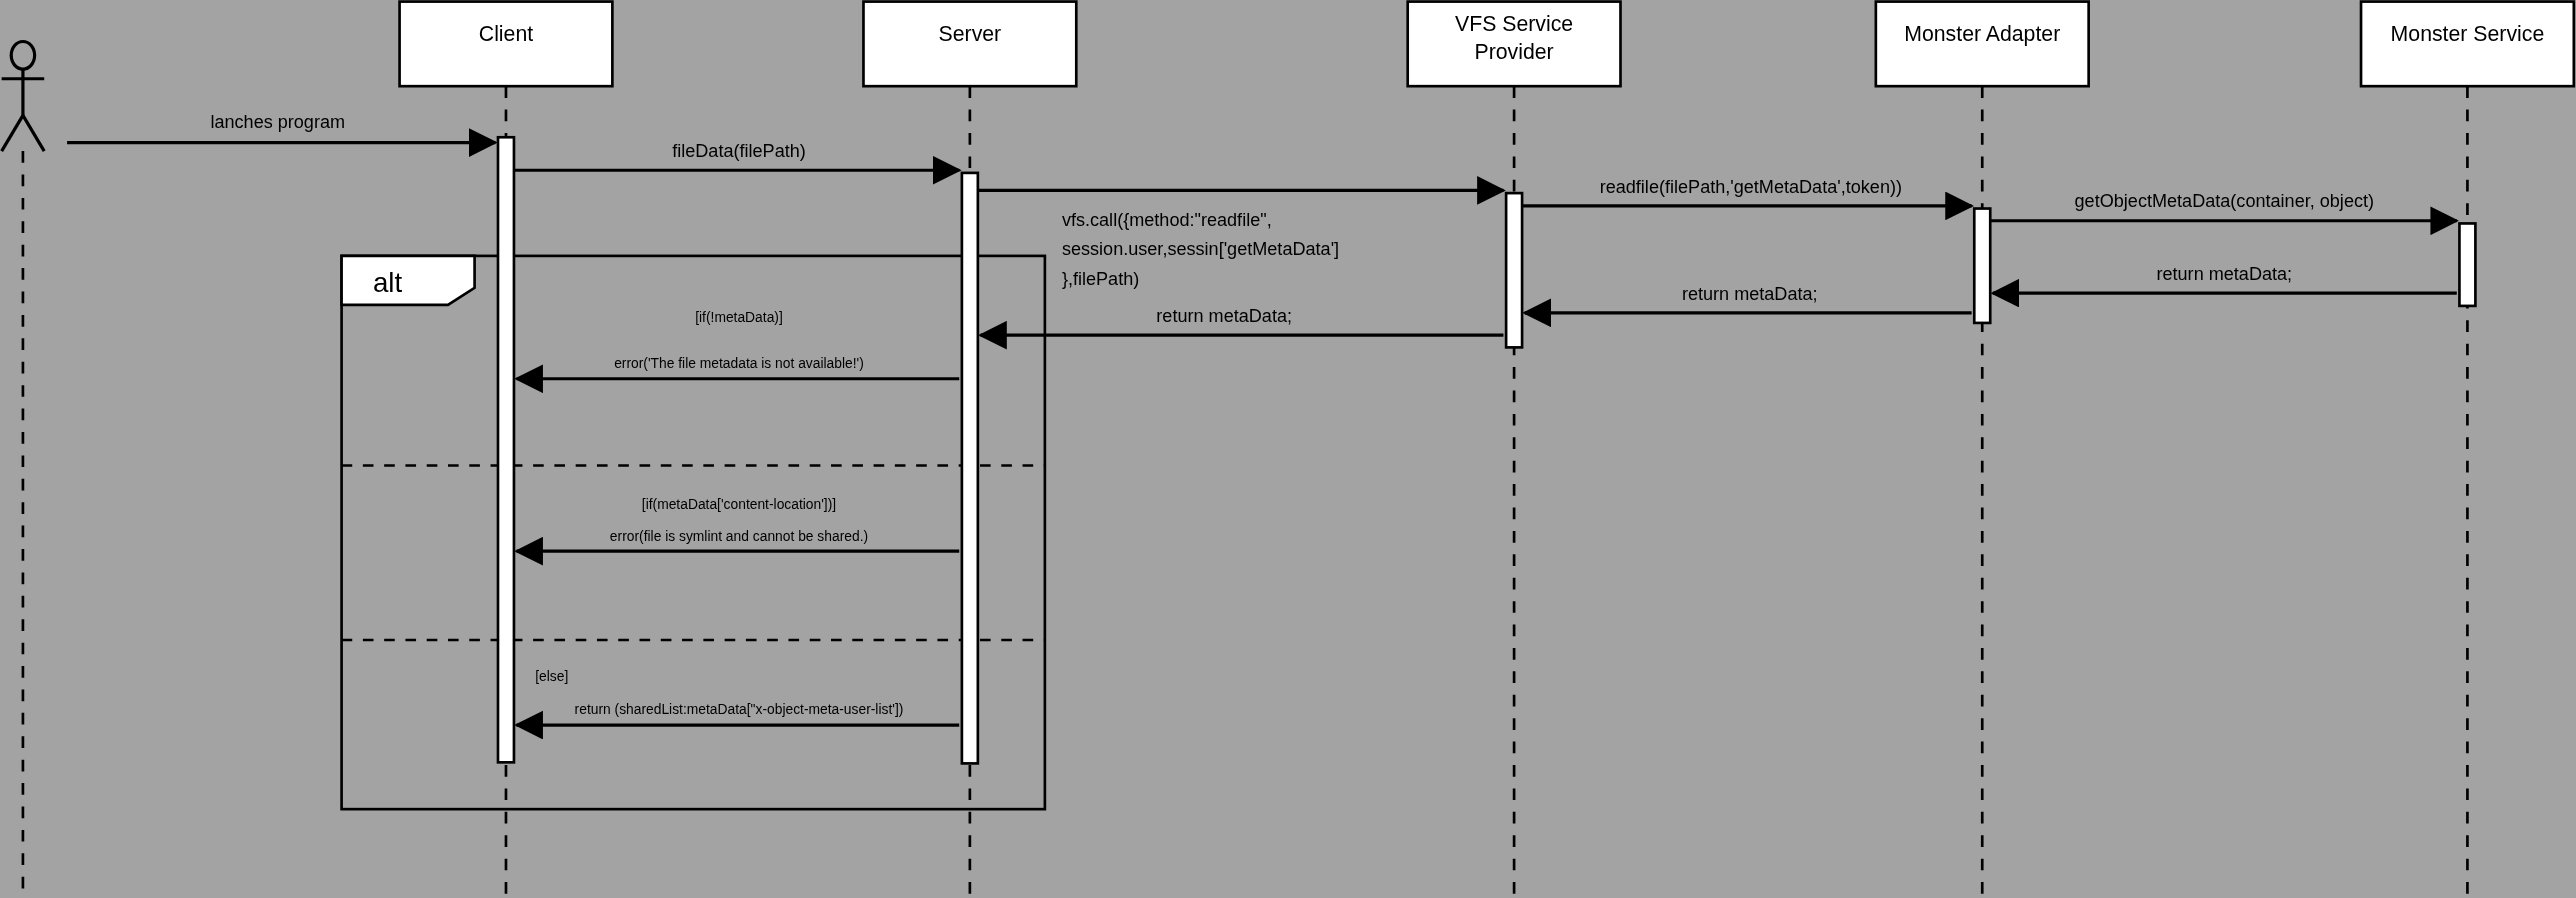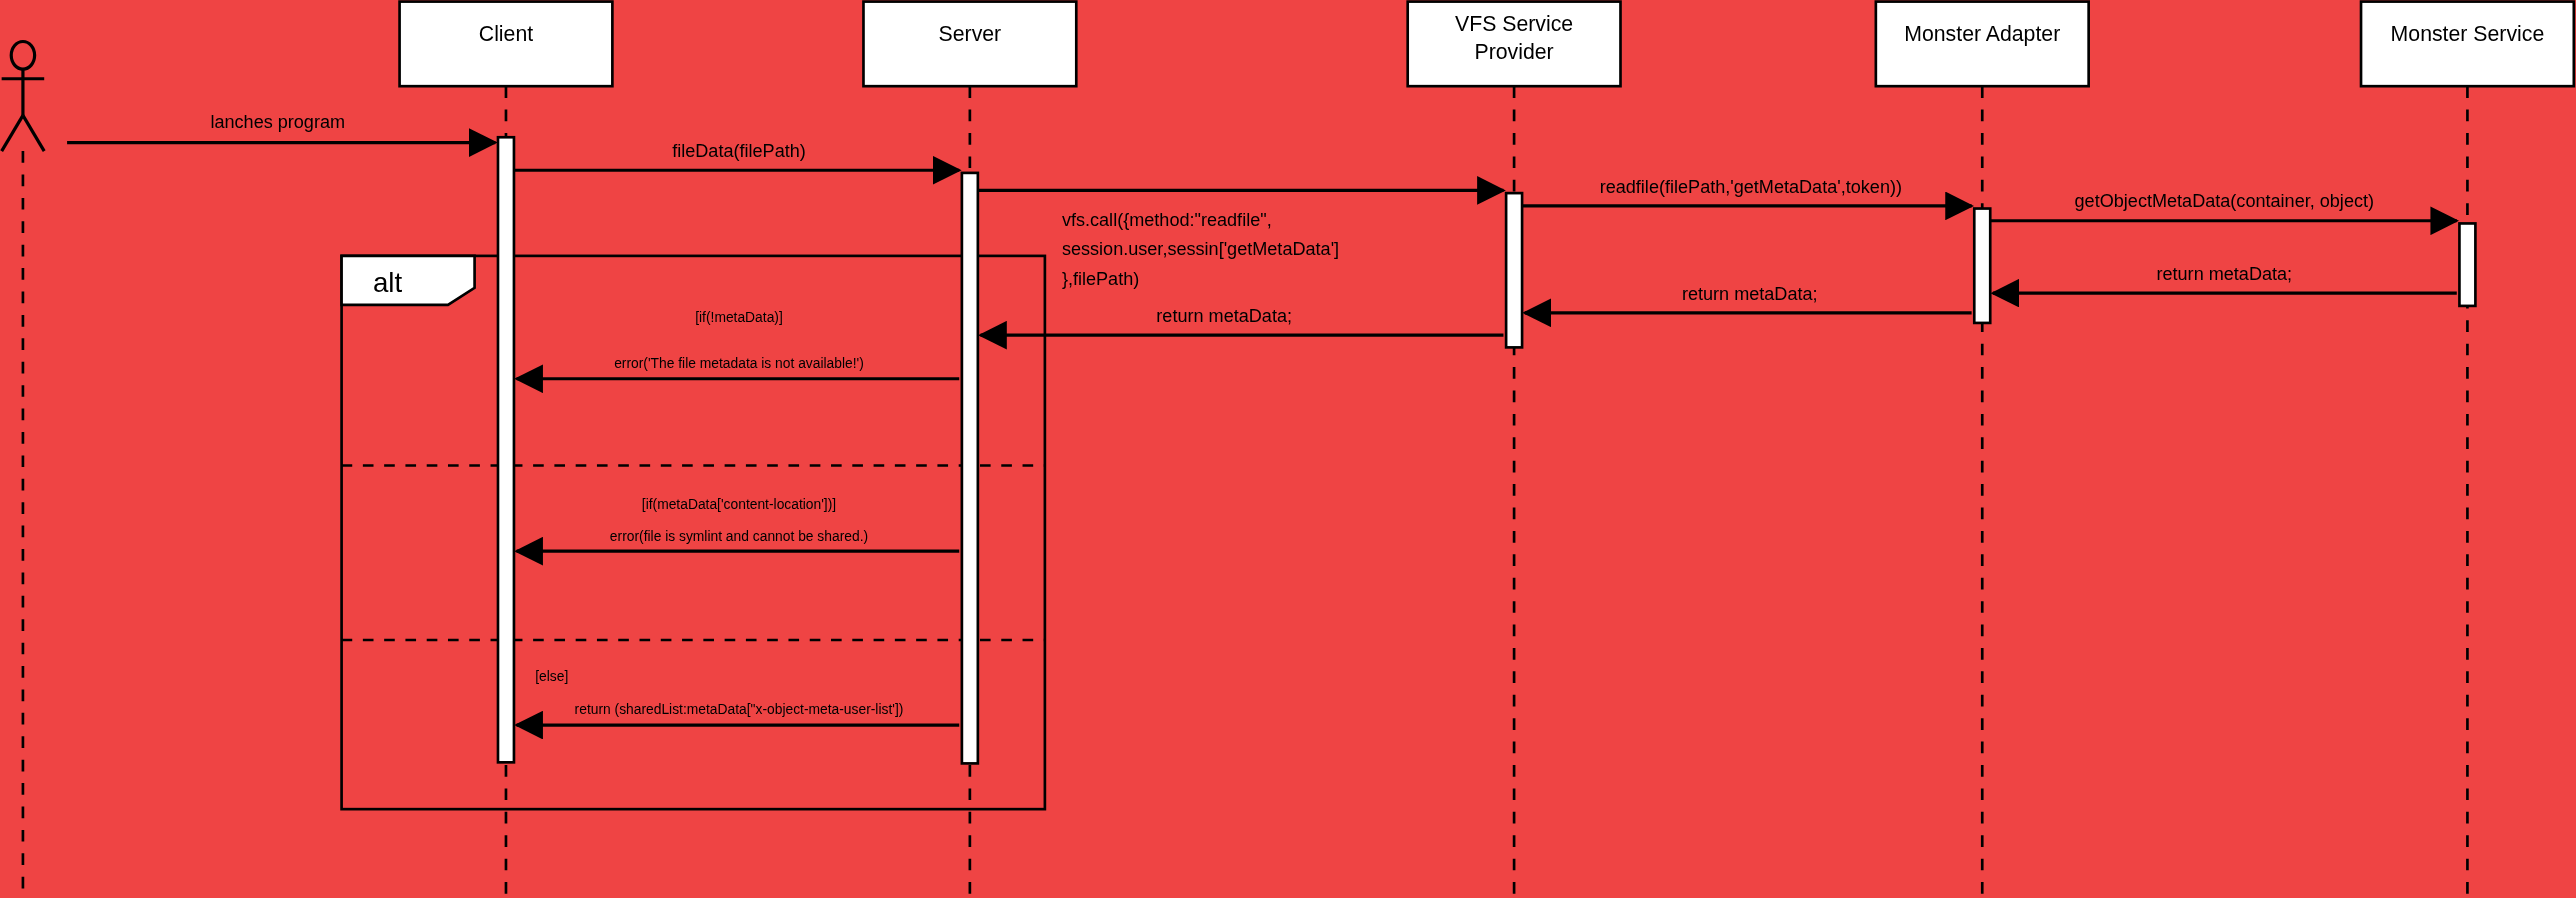--- a/index.html
+++ b/index.html
@@ -10,21 +10,21 @@
   body {
     width: 2576px;
     height: 898px;
     font-family: "Liberation Sans", sans-serif;
     overflow: hidden;
   }
   #diagram-root {
     position: relative;
     width: 2576px;
     height: 898px;
-    background: #ef4444;
+    background: #a3a3a3;
   }
   svg#seq-svg {
     display: block;
     width: 2576px;
     height: 898px;
   }
   .lifeline-box-rect {
     fill: #ffffff;
     stroke: #000000;
     stroke-width: 5;

